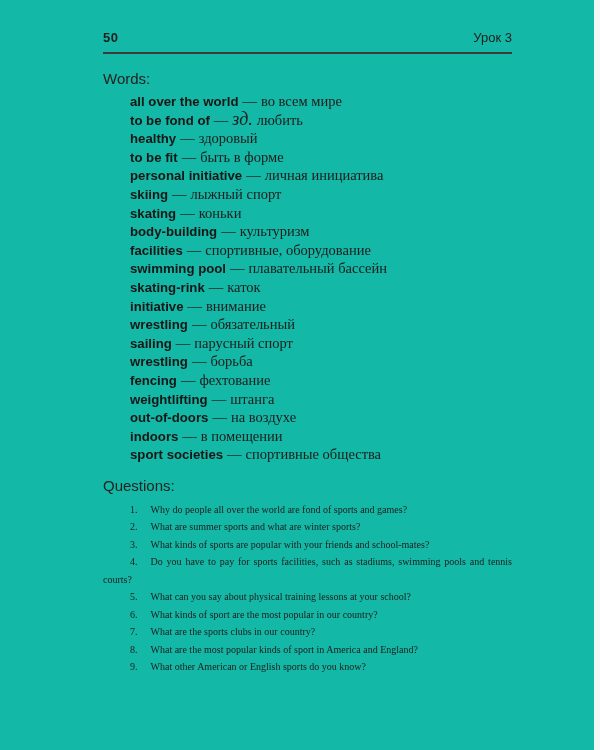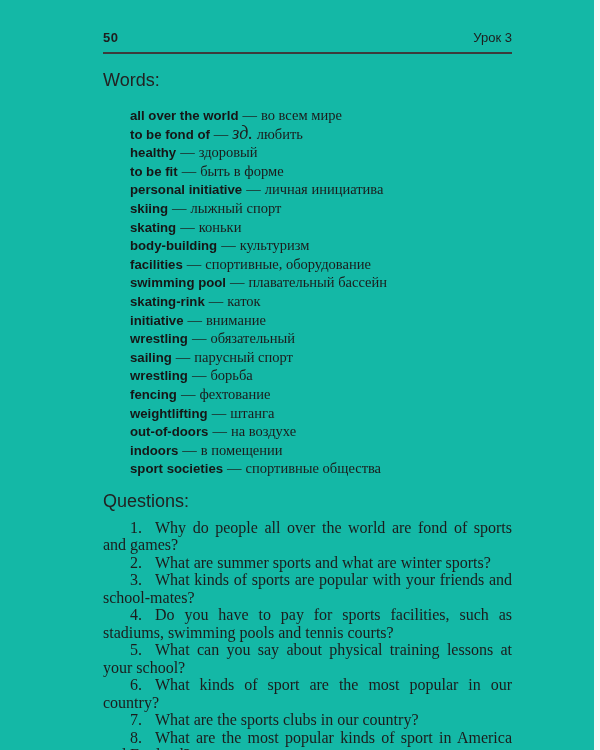--- a/index.html
+++ b/index.html
@@ -26,27 +26,27 @@
     font-family: "Liberation Sans", sans-serif;
     font-size: 13px;
     padding-bottom: 7px;
     border-bottom: 2px solid #3c3c3c;
   }
   .page-num { font-weight: bold; letter-spacing: 0.5px; }
   .lesson   { font-weight: normal; }
   
   .section-label {
     font-family: "Liberation Sans", sans-serif;
-    font-size: 18px;
+    font-size: 15px;
     margin-top: 16px;
     color: #222;
   }
   
   .word-list {
-    margin-top: 15px;
+    margin-top: 5px;
     padding-left: 27px;
   }
   .word-row {
     line-height: 17.6px;
     white-space: nowrap;
   }
   .term {
     font-family: "Liberation Sans", sans-serif;
     font-weight: bold;
     font-size: 13.2px;
@@ -64,21 +64,21 @@
   .trans {
     font-family: "Liberation Serif", serif;
     font-size: 14.5px;
     color: #1c1c1c;
   }
   
   .questions-label { margin-top: 13px; }
   .question-list { margin-top: 7px; }
   .q {
     margin: 0;
-    font-size: 16px;
+    font-size: 10px;
     line-height: 17.5px;
     text-align: justify;
     text-indent: 27px;
     color: #1c1c1c;
   }
   .qnum { margin-right: 13px; }
 </style>
 </head>
 <body>
 

